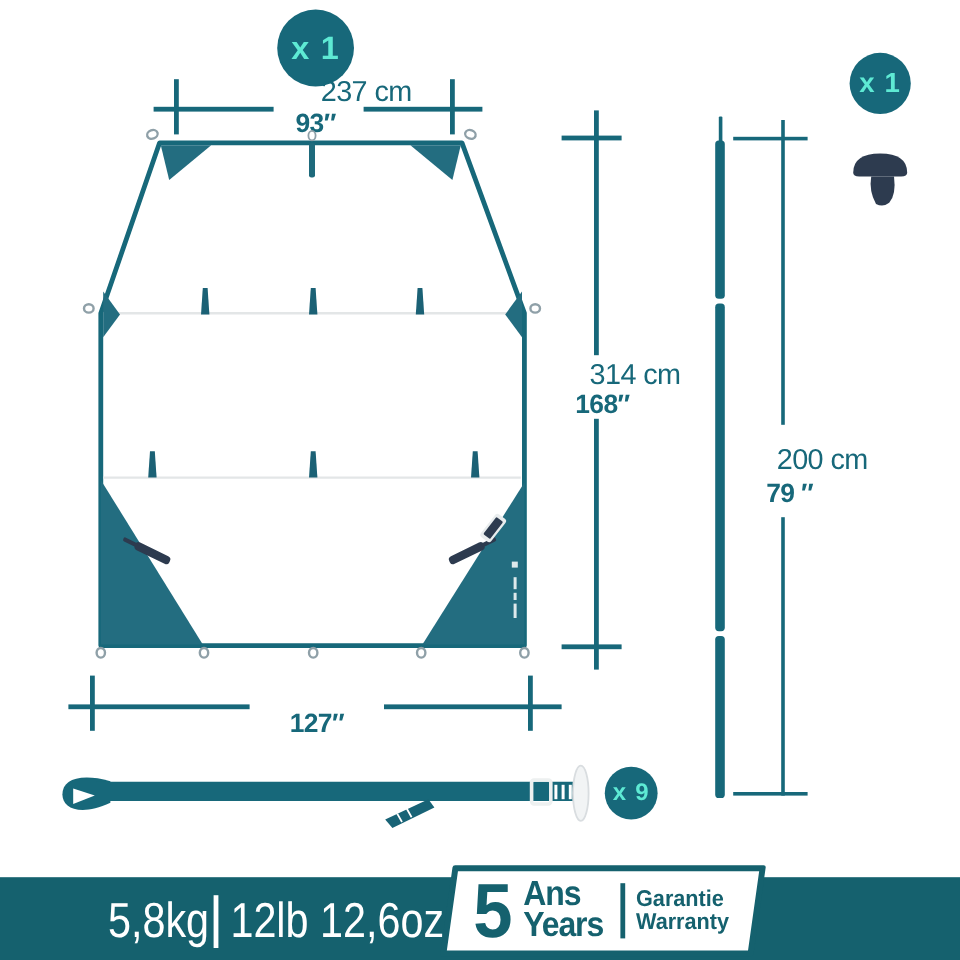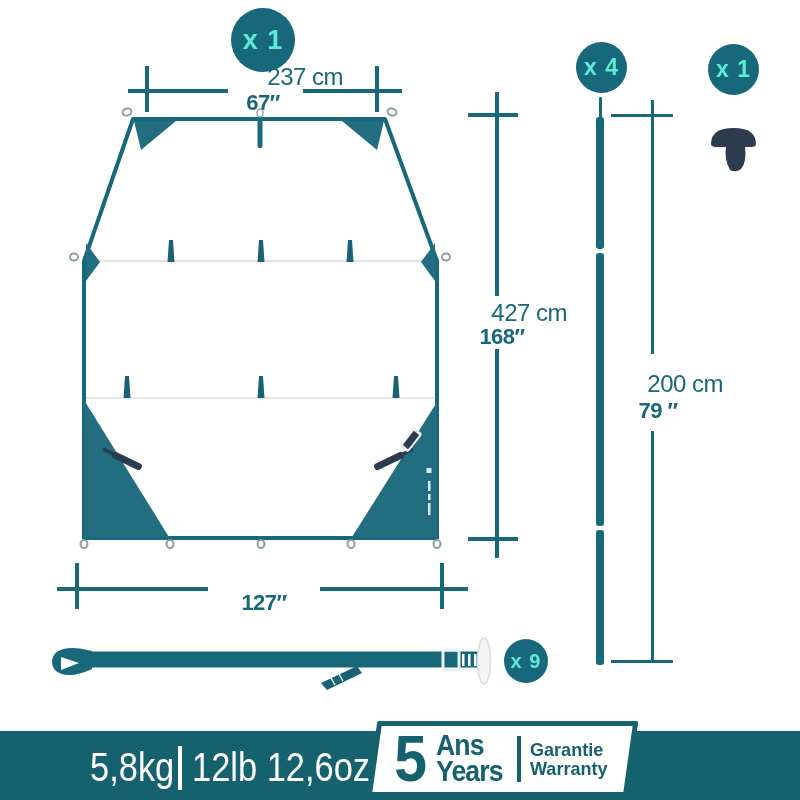--- a/index.html
+++ b/index.html
@@ -49,42 +49,41 @@
   .w-lang{font-size:29px;line-height:.88;transform:scaleX(.92);transform-origin:left center;letter-spacing:-1px;}
   .w-label{font-size:19px;line-height:1.02;transform:scaleX(.95);transform-origin:left center;}
   .w-div{width:4.5px;height:46px;background:var(--bar-teal);}
 </style>
 </head>
 <body>
 
 <div class="canvas">
 
   <div class="badge" style="left:231px;top:8px;width:64px;height:64px;font-size:27px;">x 1</div>
-  <div class="badge" style="left:576px;top:42px;width:51px;height:51px;font-size:23px;">x 4</div>
   <div class="badge" style="left:708px;top:44px;width:51px;height:51px;font-size:23px;">x 1</div>
   <div class="badge" style="left:504px;top:639px;width:44px;height:44px;font-size:20px;">x 9</div>
 
   <div class="line" style="left:128px;top:89px;width:100px;height:4px;"></div>
   <div class="line" style="left:303px;top:89px;width:99px;height:4px;"></div>
   <div class="line" style="left:145px;top:66px;width:4px;height:46px;"></div>
   <div class="line" style="left:375px;top:66px;width:4px;height:46px;"></div>
   <div class="dim-cm" style="left:183px;top:63px;width:160px;">237 cm</div>
-  <div class="dim-in" style="left:183px;top:90px;width:160px;">67″</div>
+  <div class="dim-in" style="left:183px;top:90px;width:160px;">93″</div>
 
   <div class="line" style="left:57px;top:587px;width:151px;height:4px;"></div>
   <div class="line" style="left:320px;top:587px;width:148px;height:4px;"></div>
   <div class="line" style="left:75px;top:563px;width:4px;height:46px;"></div>
   <div class="line" style="left:440px;top:563px;width:4px;height:46px;"></div>
   <div class="dim-in" style="left:184px;top:590px;width:160px;">127″</div>
 
   <div class="line" style="left:495px;top:92px;width:4px;height:204px;"></div>
   <div class="line" style="left:495px;top:349px;width:4px;height:209px;"></div>
   <div class="line" style="left:468px;top:113px;width:50px;height:4px;"></div>
   <div class="line" style="left:468px;top:537px;width:50px;height:4px;"></div>
-  <div class="dim-cm" style="left:437px;top:299px;width:130px;">427 cm</div>
+  <div class="dim-cm" style="left:437px;top:299px;width:130px;">314 cm</div>
   <div class="dim-in" style="left:437px;top:324px;width:130px;">168″</div>
 
   <div class="line" style="left:651px;top:100px;width:3px;height:254px;"></div>
   <div class="line" style="left:651px;top:431px;width:3px;height:232px;"></div>
   <div class="line" style="left:611px;top:114px;width:62px;height:3px;"></div>
   <div class="line" style="left:611px;top:660px;width:62px;height:3px;"></div>
   <div class="dim-cm" style="left:593px;top:370px;width:130px;">200 cm</div>
   <div class="dim-in" style="left:593px;top:398px;width:130px;">79 ″</div>
 
   <div class="pole-seg" style="left:599px;top:97px;width:3px;height:22px;border-radius:1px;"></div>

